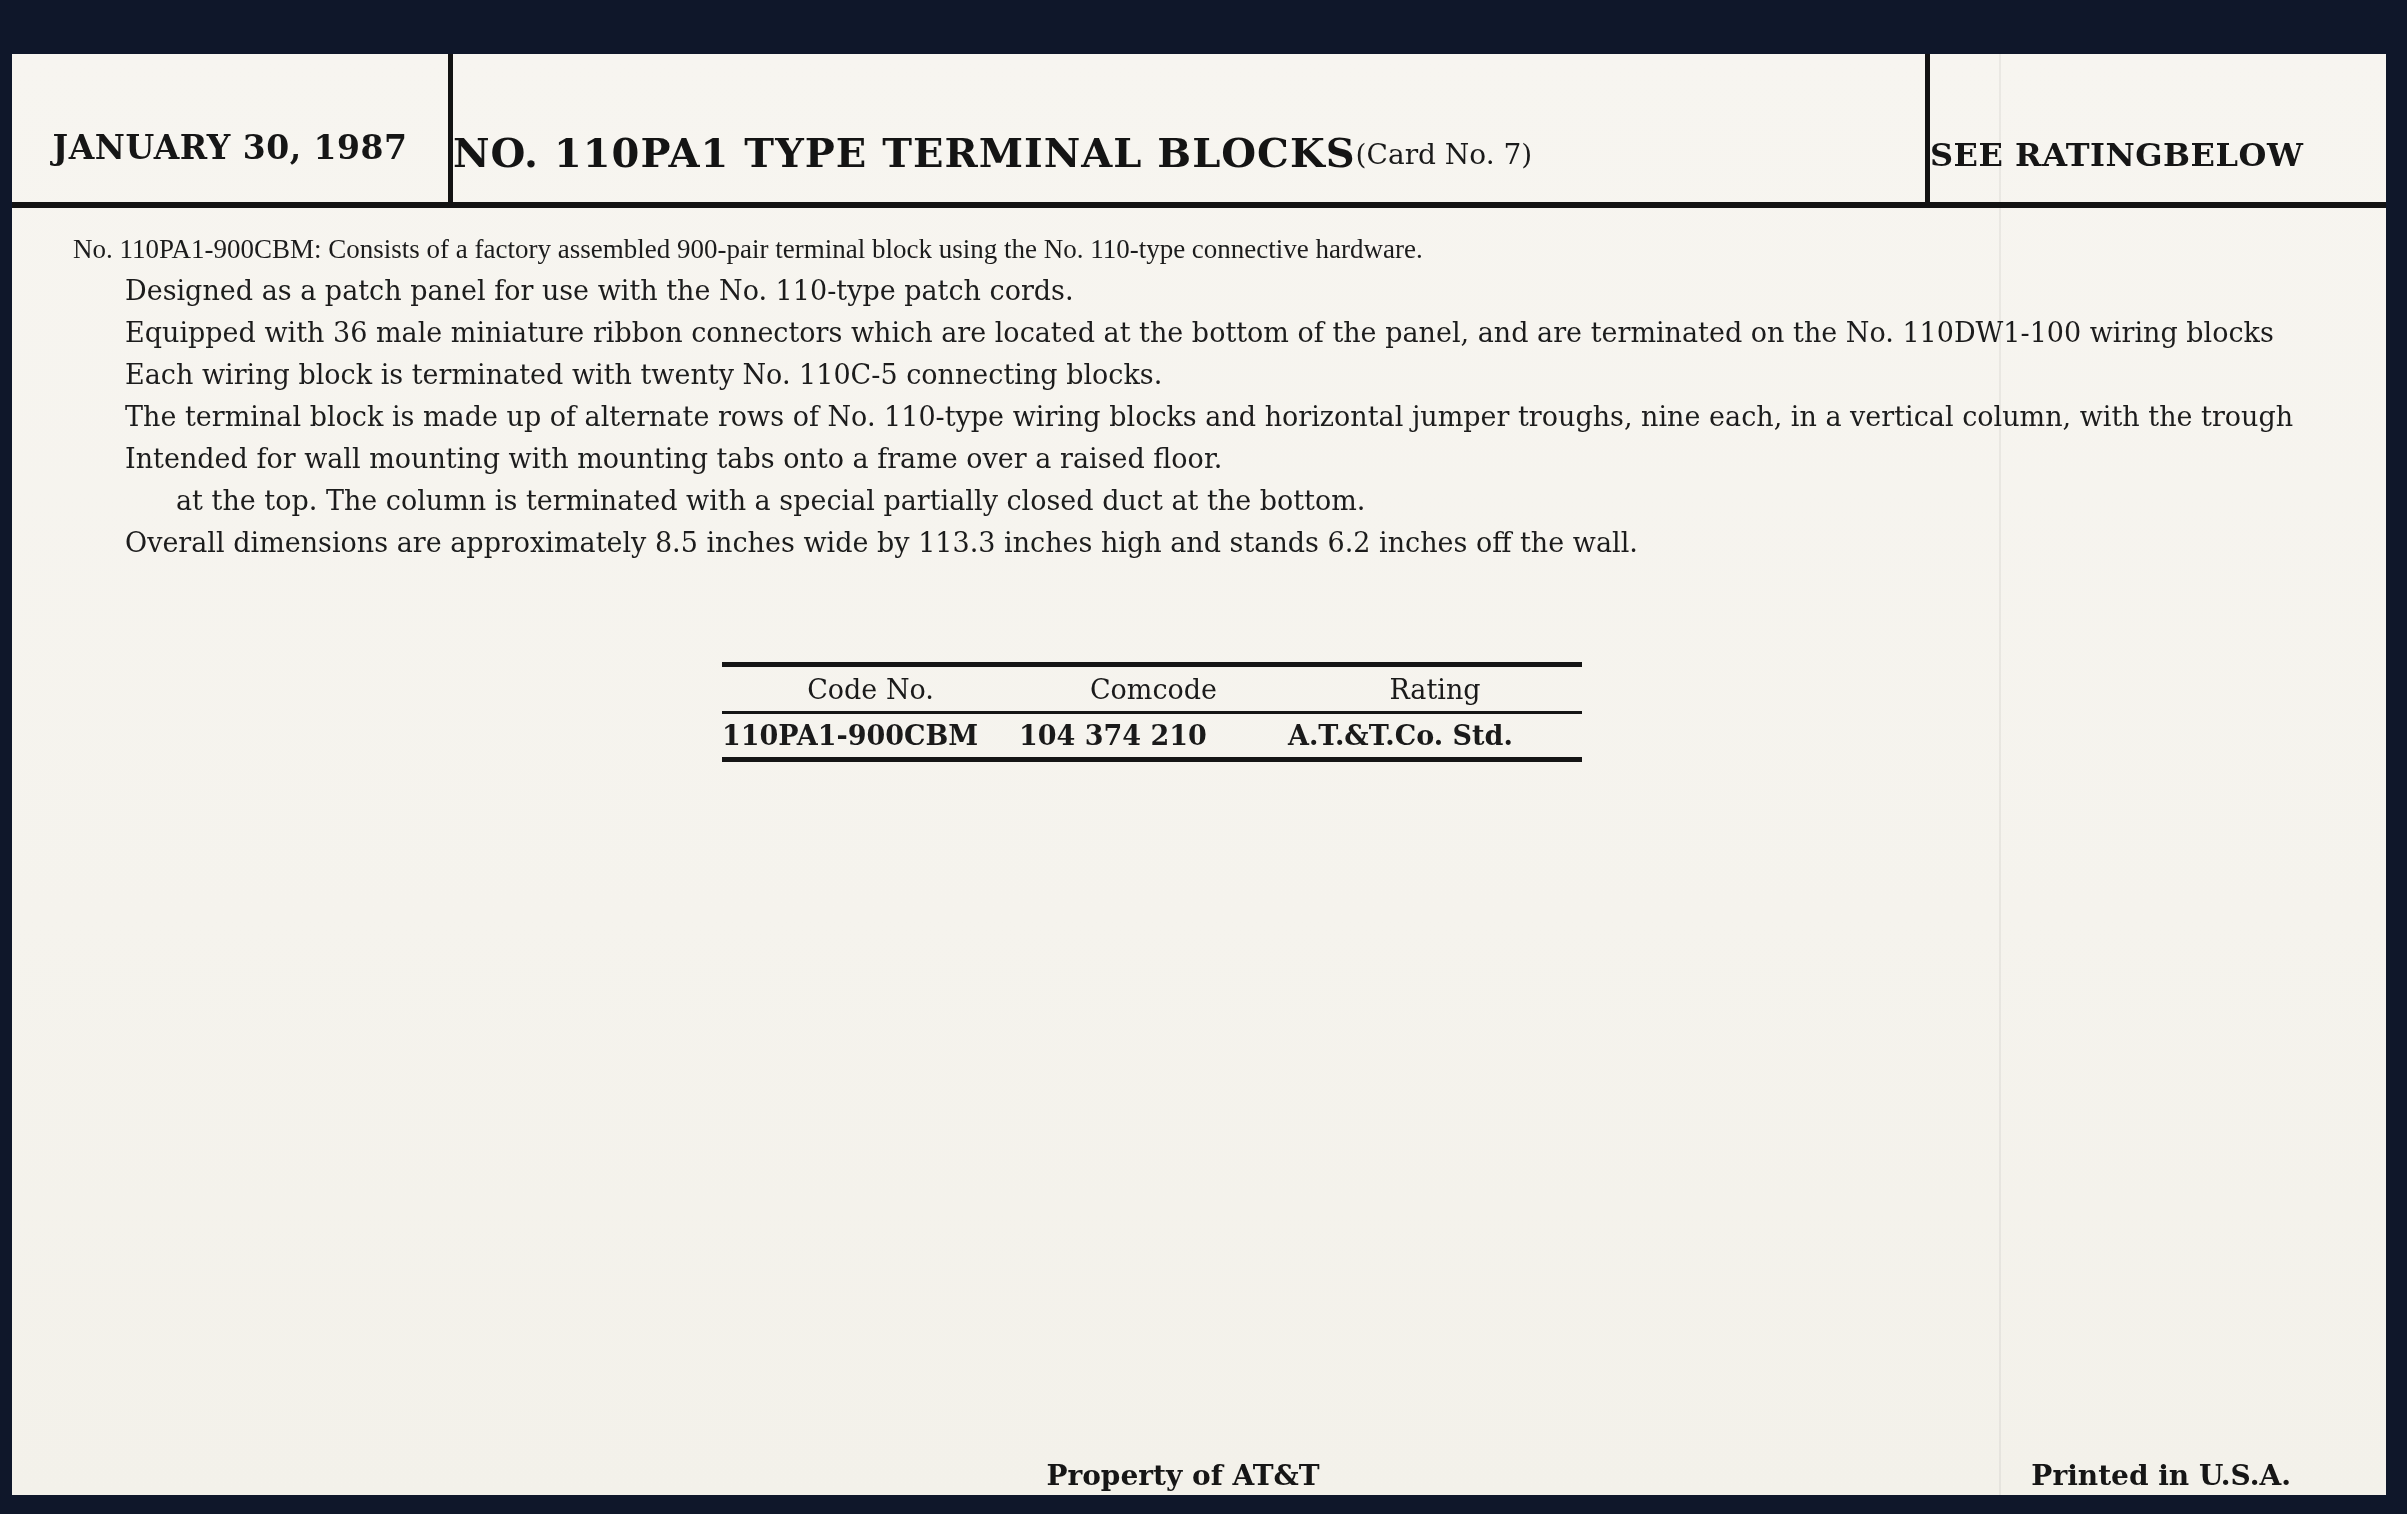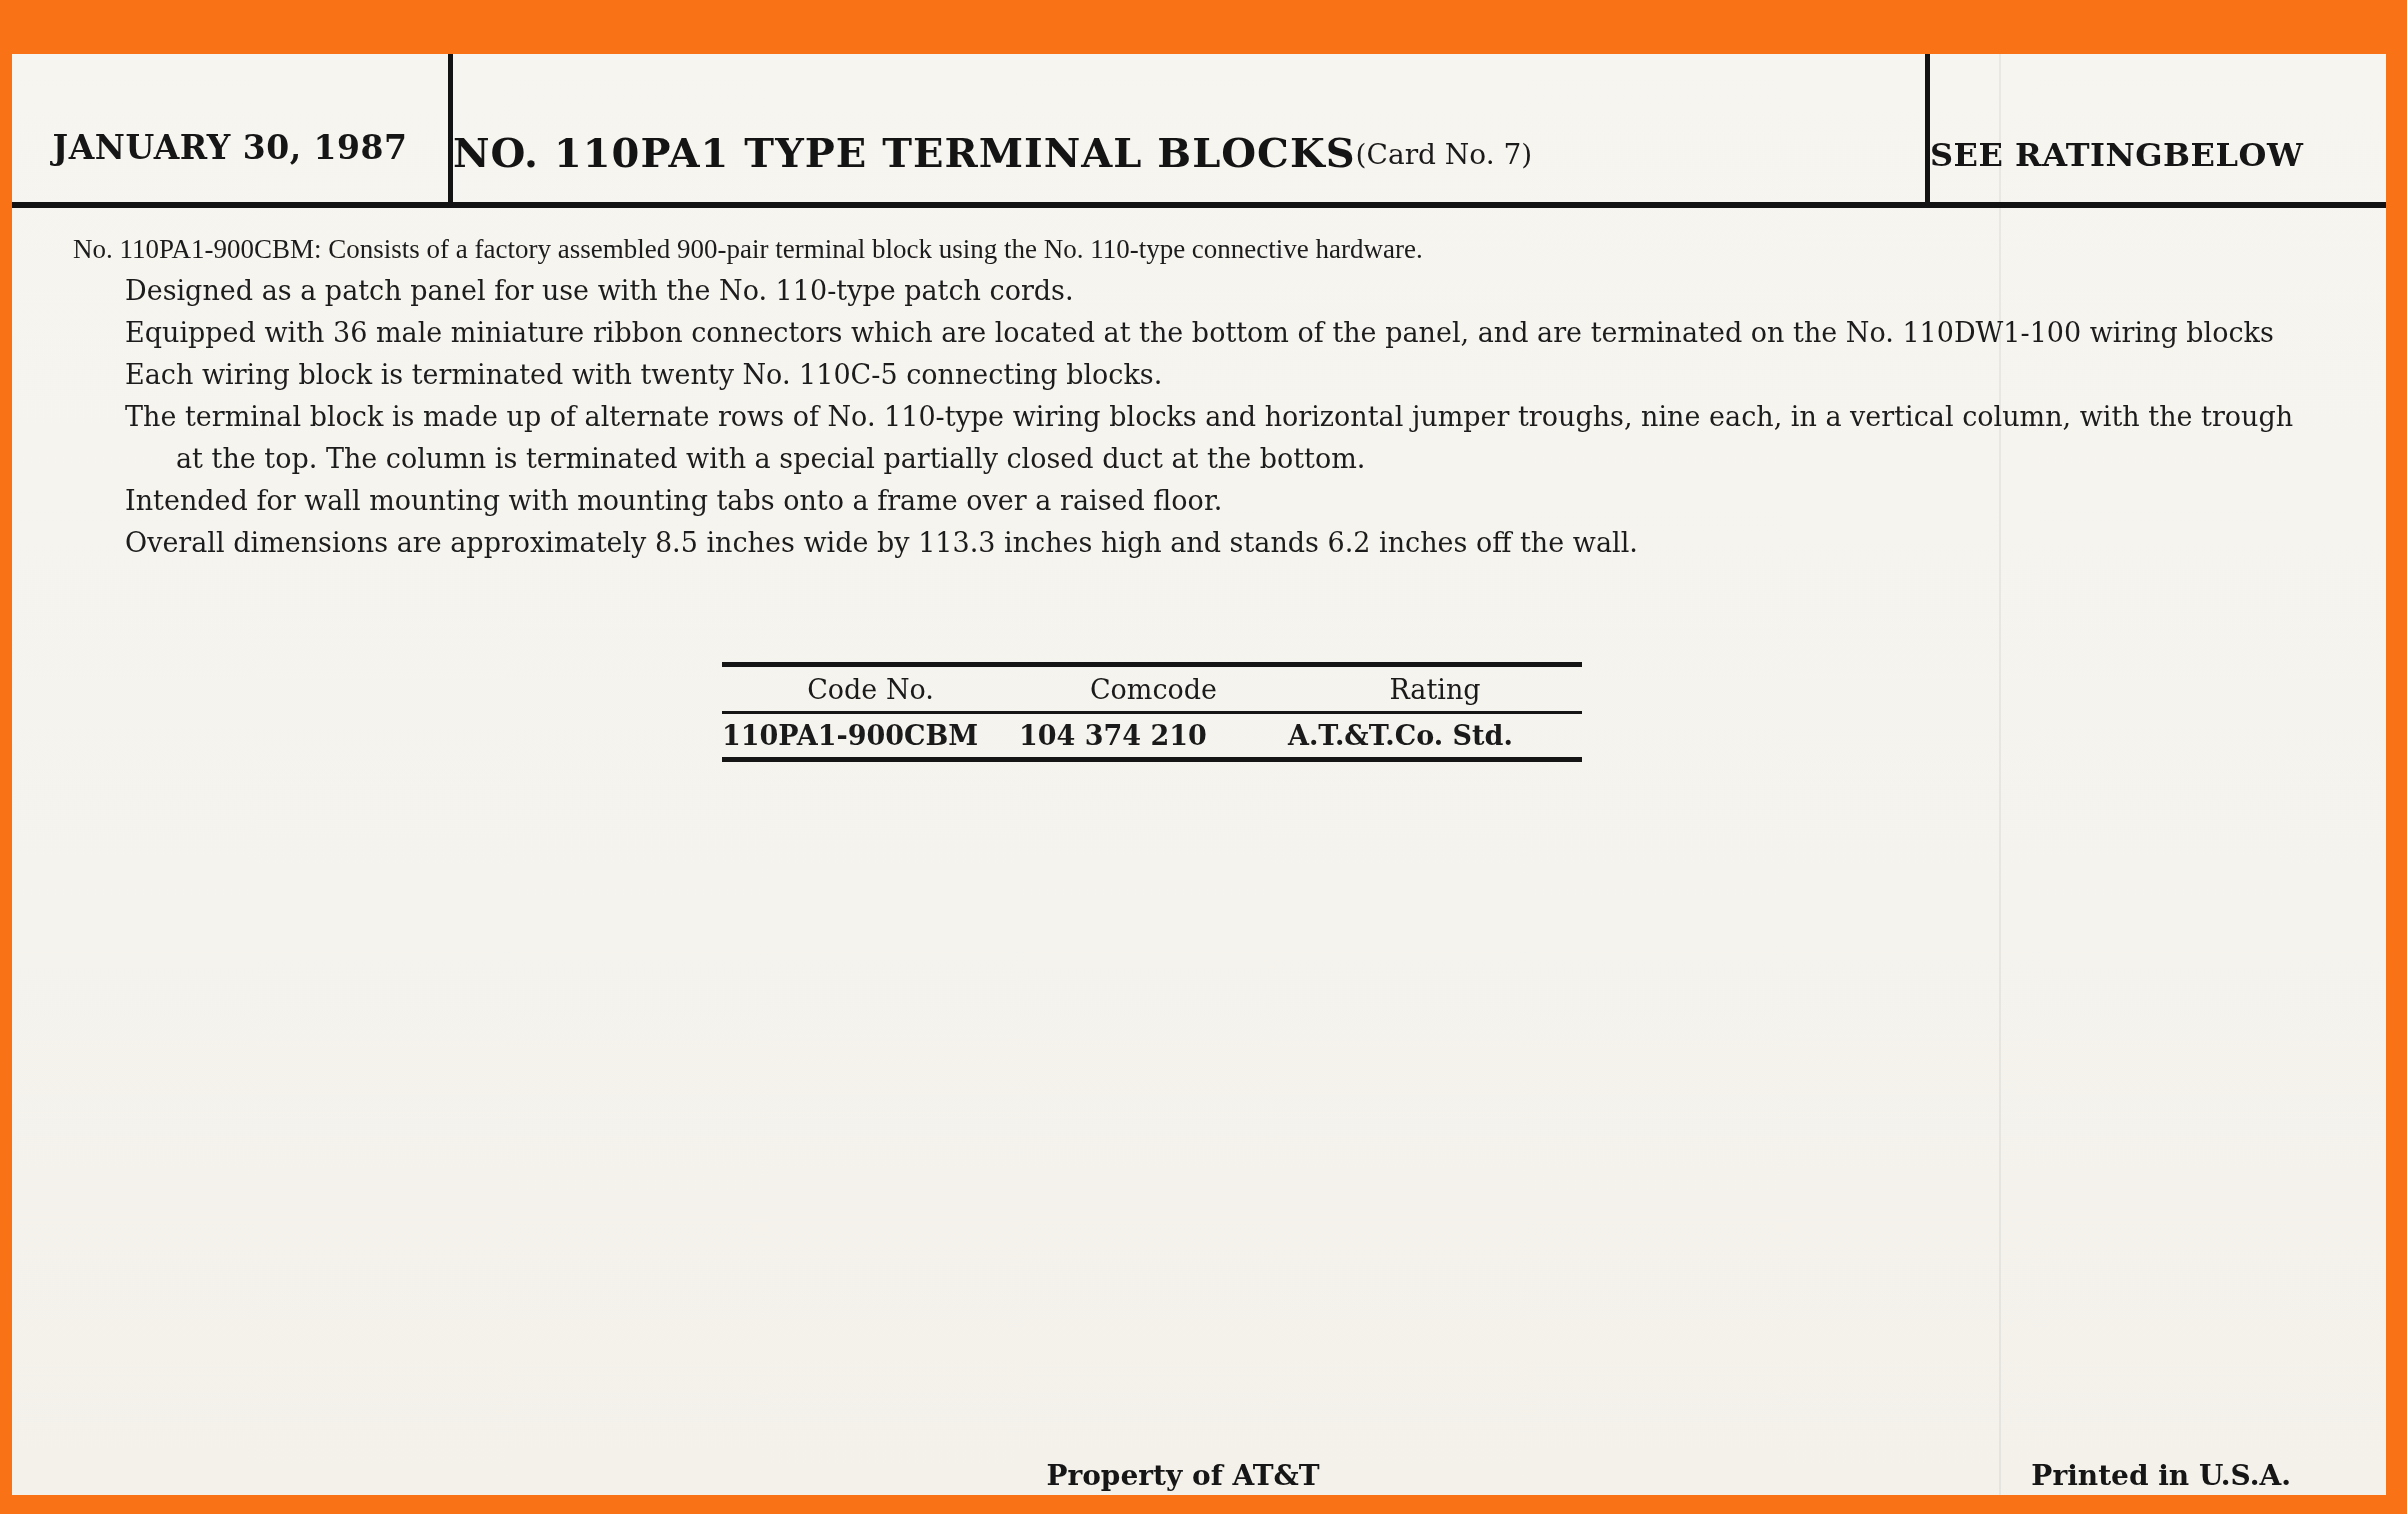--- a/index.html
+++ b/index.html
@@ -1,21 +1,21 @@
 <!DOCTYPE html>
 <html><head>
 <meta charset="utf-8">
 <style>
   * { margin:0; padding:0; box-sizing:border-box; }
   html,body { width:2408px; height:1515px; }
   body { font-family:"DejaVu Serif","Liberation Serif",serif; background:#000; overflow:hidden; }
 
   .scan {
     position:relative; width:2408px; height:1515px;
-    background:#f97316;
+    background:#0f172a;
     padding-left:43px;
   }
   .page {
     position:absolute; left:12px; top:54px; right:22px; bottom:20px;
     background:linear-gradient(180deg,#f7f5f0 0%, #f5f3ed 60%, #f3f1ea 100%);
     color:#1a1a1a;
     overflow:hidden;
   }
   
   .fold-line {
@@ -118,22 +118,22 @@
       </div>
       <div class="h-rule"></div>
     </div>
 
     <div class="doc-body">
       <div class="line ind0">No. 110PA1-900CBM: Consists of a factory assembled 900-pair terminal block using the No. 110-type connective hardware.</div>
       <div class="line ind1">Designed as a patch panel for use with the No. 110-type patch cords.</div>
       <div class="line ind1">Equipped with 36 male miniature ribbon connectors which are located at the bottom of the panel, and are terminated on the No. 110DW1-100 wiring blocks</div>
       <div class="line ind1">Each wiring block is terminated with twenty No. 110C-5 connecting blocks.</div>
       <div class="line ind1">The terminal block is made up of alternate rows of No. 110-type wiring blocks and horizontal jumper troughs, nine each, in a vertical column, with the trough</div>
+      <div class="line ind1">Intended for wall mounting with mounting tabs onto a frame over a raised floor.</div>
       <div class="line ind2">at the top. The column is terminated with a special partially closed duct at the bottom.</div>
-      <div class="line ind1">Intended for wall mounting with mounting tabs onto a frame over a raised floor.</div>
       <div class="line ind1">Overall dimensions are approximately 8.5 inches wide by 113.3 inches high and stands 6.2 inches off the wall.</div>
     </div>
 
     <table class="spec-table">
       <thead>
         <tr>
           <th class="col-code">Code No.</th>
           <th class="col-comcode">Comcode</th>
           <th class="col-rating">Rating</th>
         </tr>

